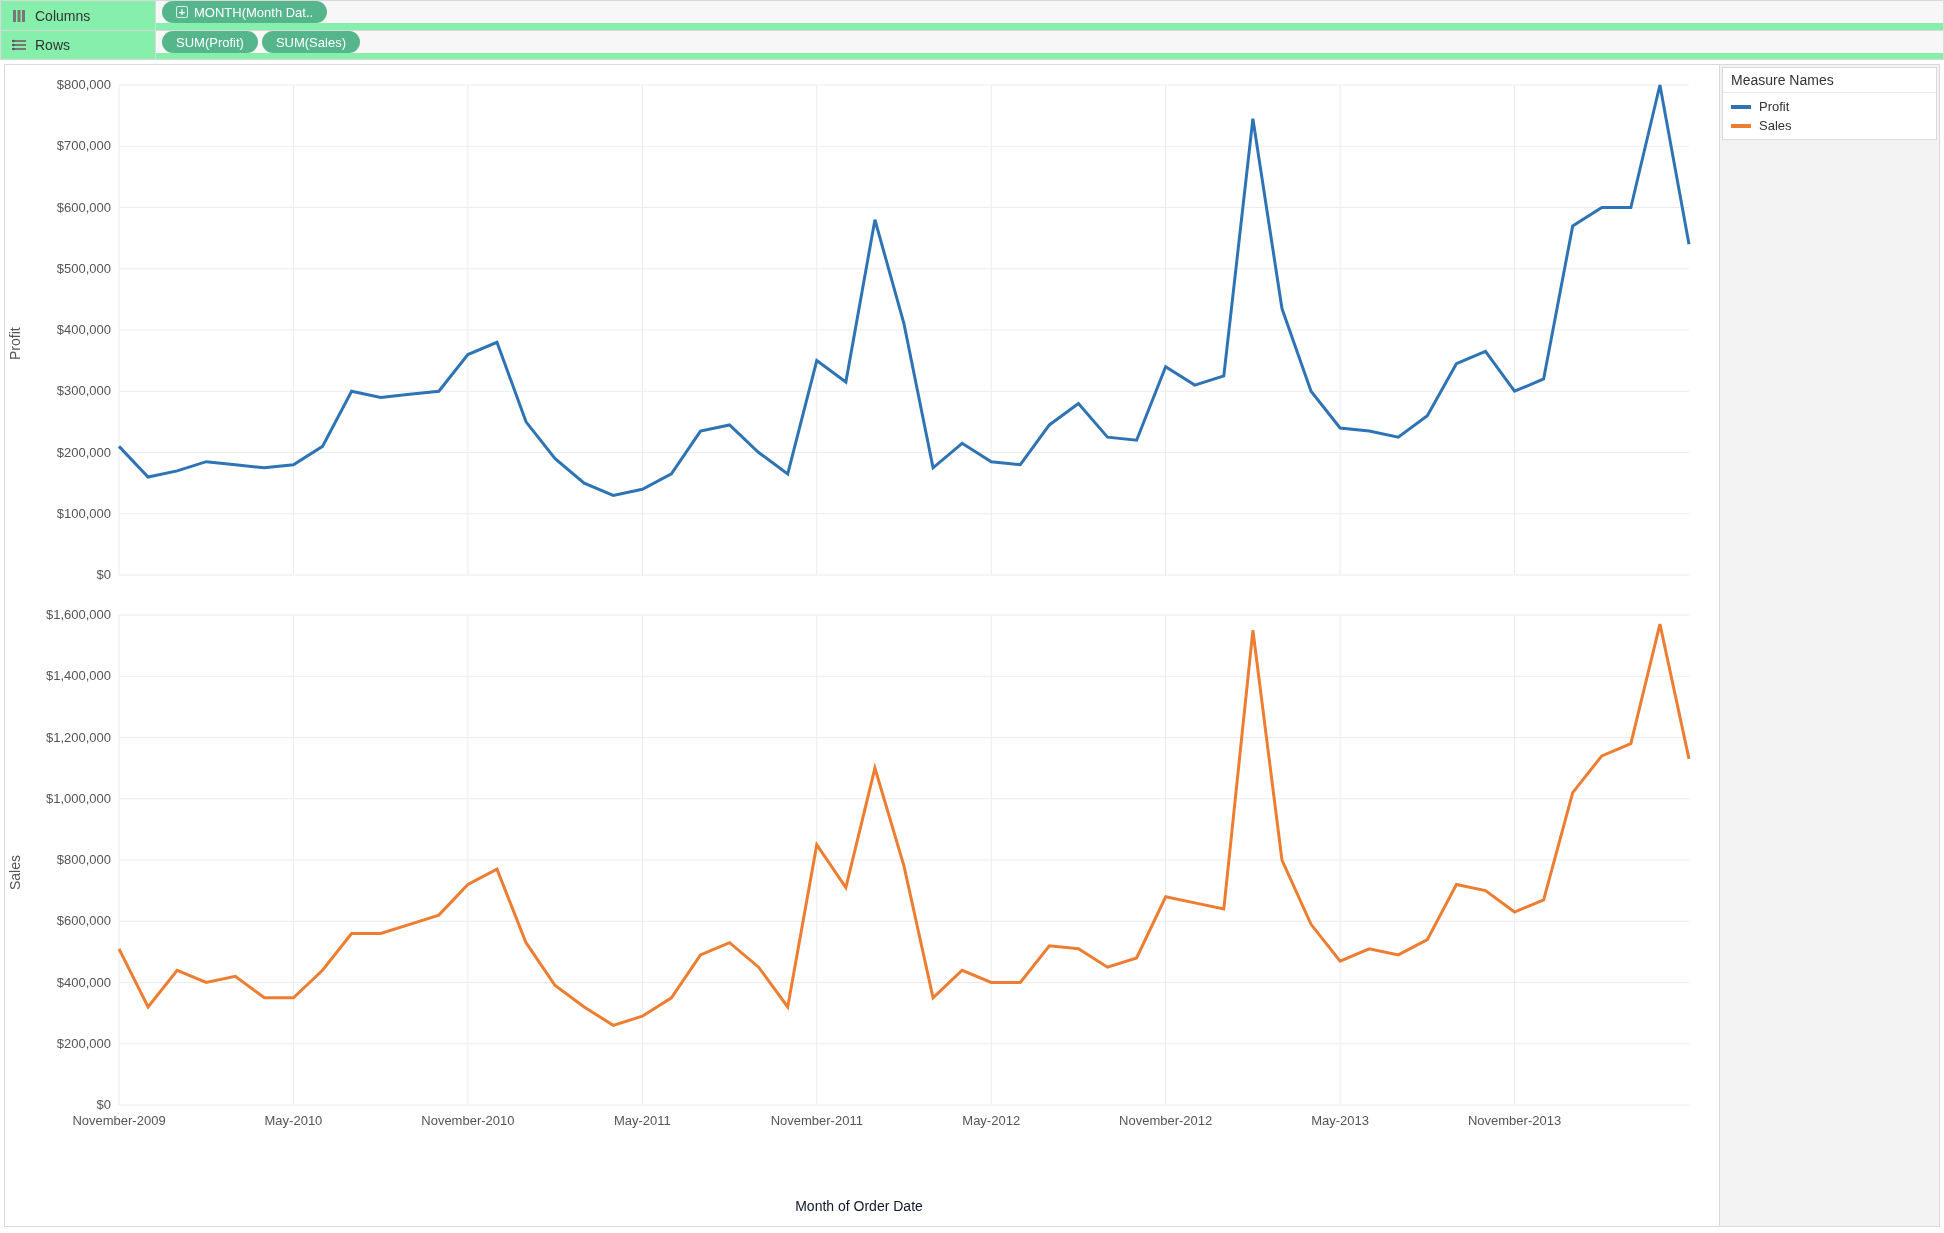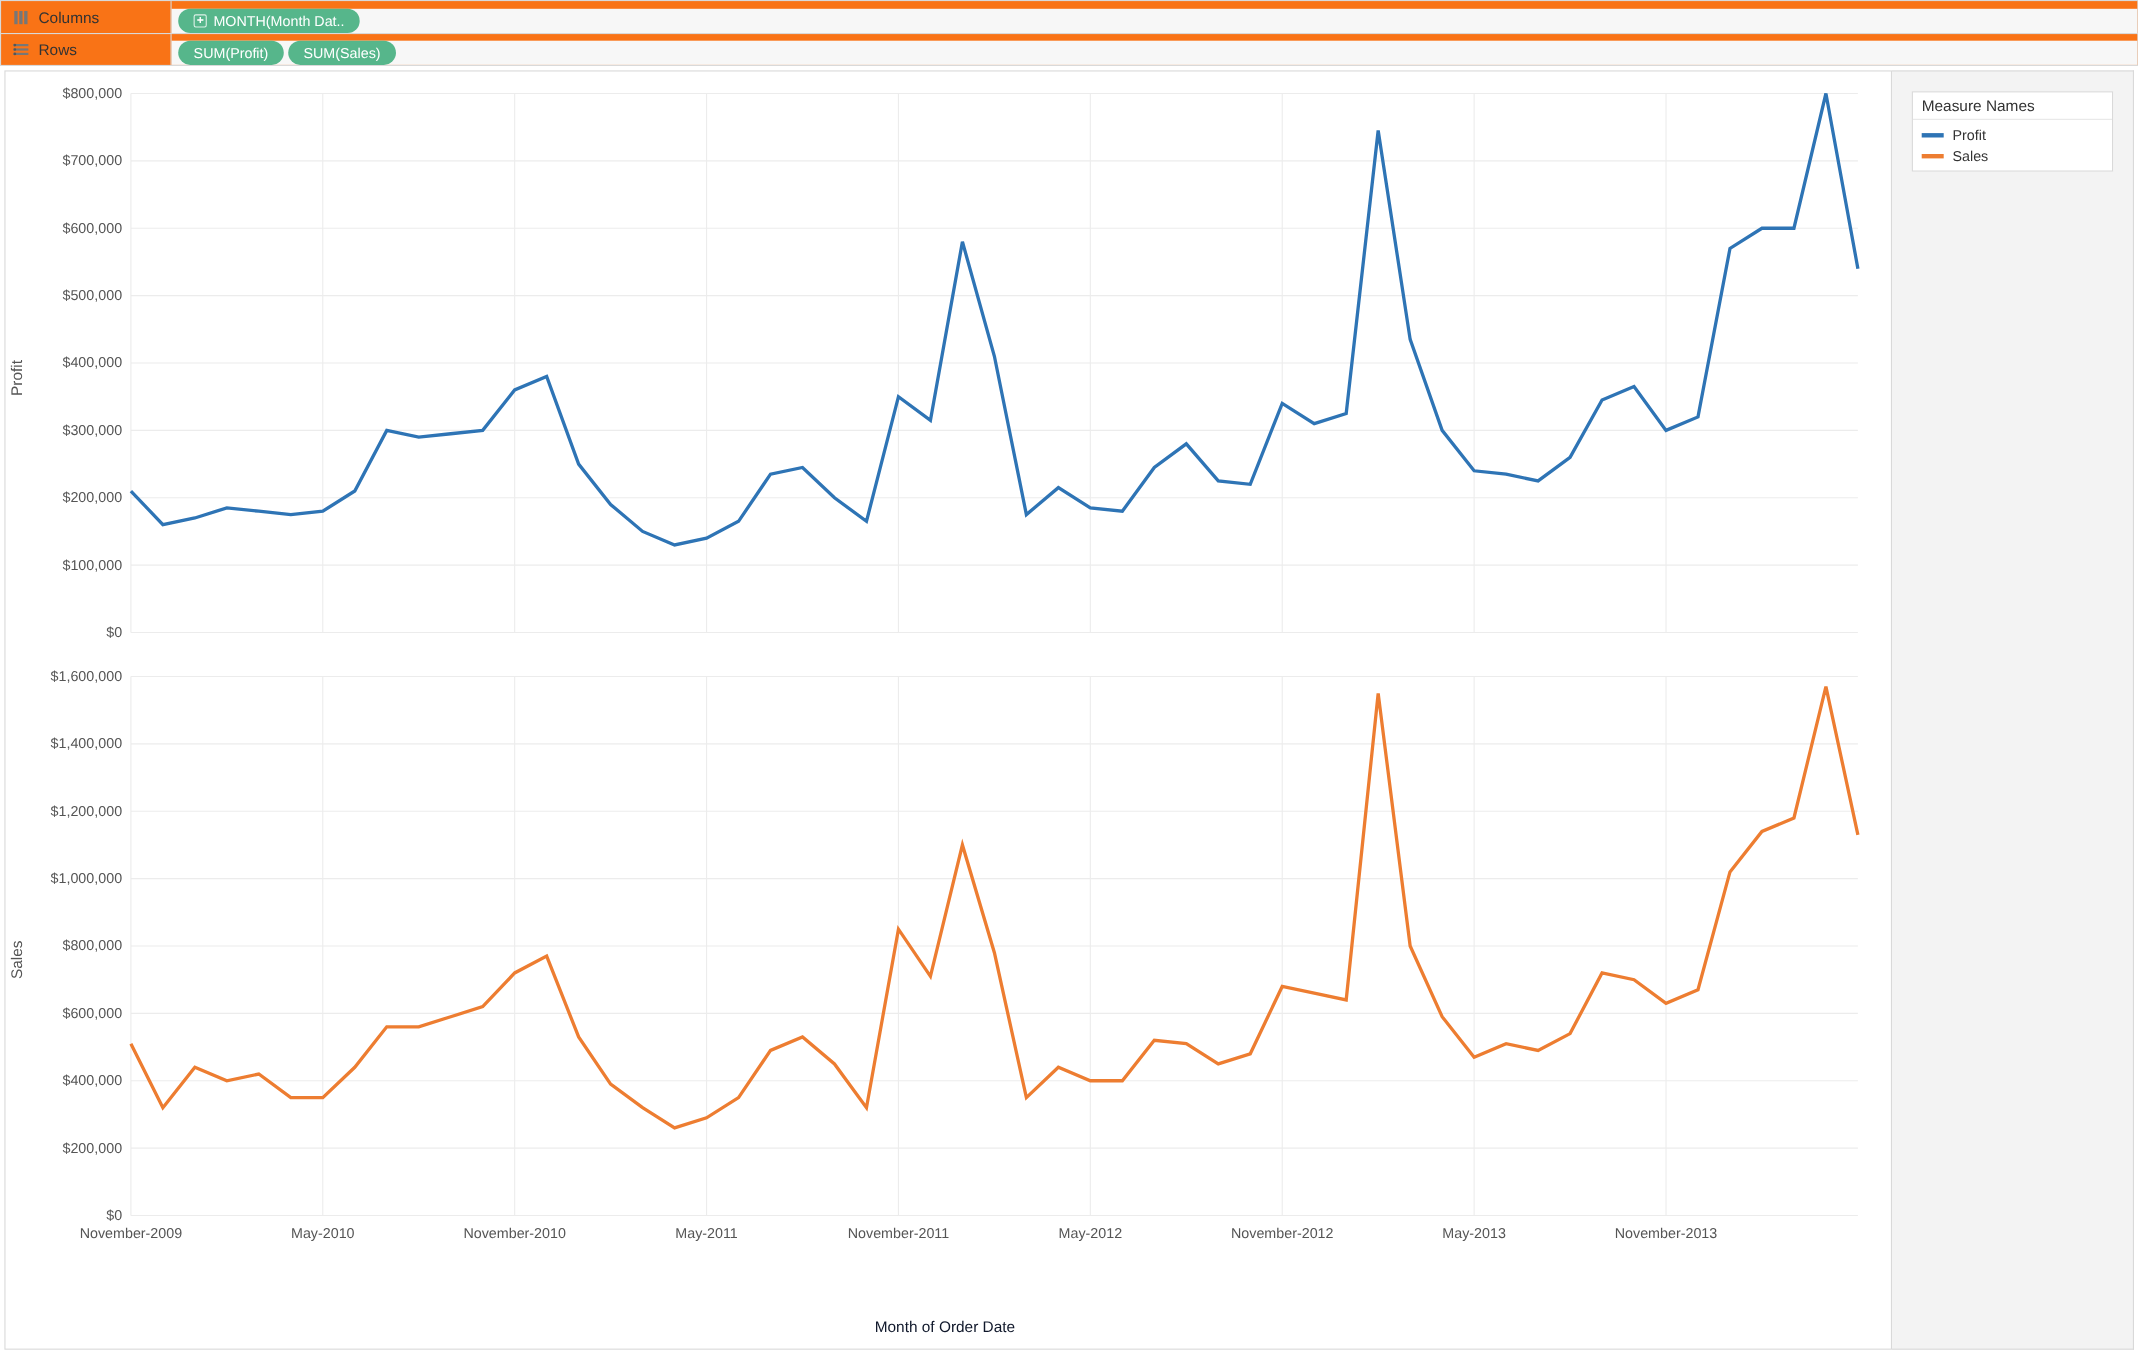--- a/index.html
+++ b/index.html
@@ -10,25 +10,25 @@
     color: #333;
     background: #fff;
     width: 1944px;
     height: 1233px;
   }
   .shelves {
     width: 100%;
   }
   .shelf {
     display: flex;
-    align-items: flex-end;
+    align-items: flex-start;
     height: 30px;
     border: 1px solid #d9d9d9;
     border-bottom: none;
-    background: #f97316;
+    background: #86efac;
   }
   .shelf:last-child { border-bottom: 1px solid #d9d9d9; }
   .shelf-label-box {
     display: flex;
     align-items: center;
     gap: 8px;
     width: 155px;
     height: 100%;
     padding: 0 10px;
     border-right: 1px solid #d9d9d9;
@@ -83,21 +83,21 @@
     width: 220px;
     margin: 4px 4px 4px 0;
     border-top: 1px solid #d9d9d9;
     border-right: 1px solid #d9d9d9;
     border-bottom: 1px solid #d9d9d9;
     background: #f3f3f3;
   }
   .legend-card {
     background: #fff;
     border: 1px solid #d9d9d9;
-    margin: 18px;
+    margin: 2px;
   }
   .legend-title {
     padding: 4px 8px;
     border-bottom: 1px solid #e7e7e7;
     font-size: 14px;
   }
   .legend-items { padding: 4px 8px; }
   .legend-item {
     display: flex; align-items: center; gap: 8px;
     padding: 2px 0;

